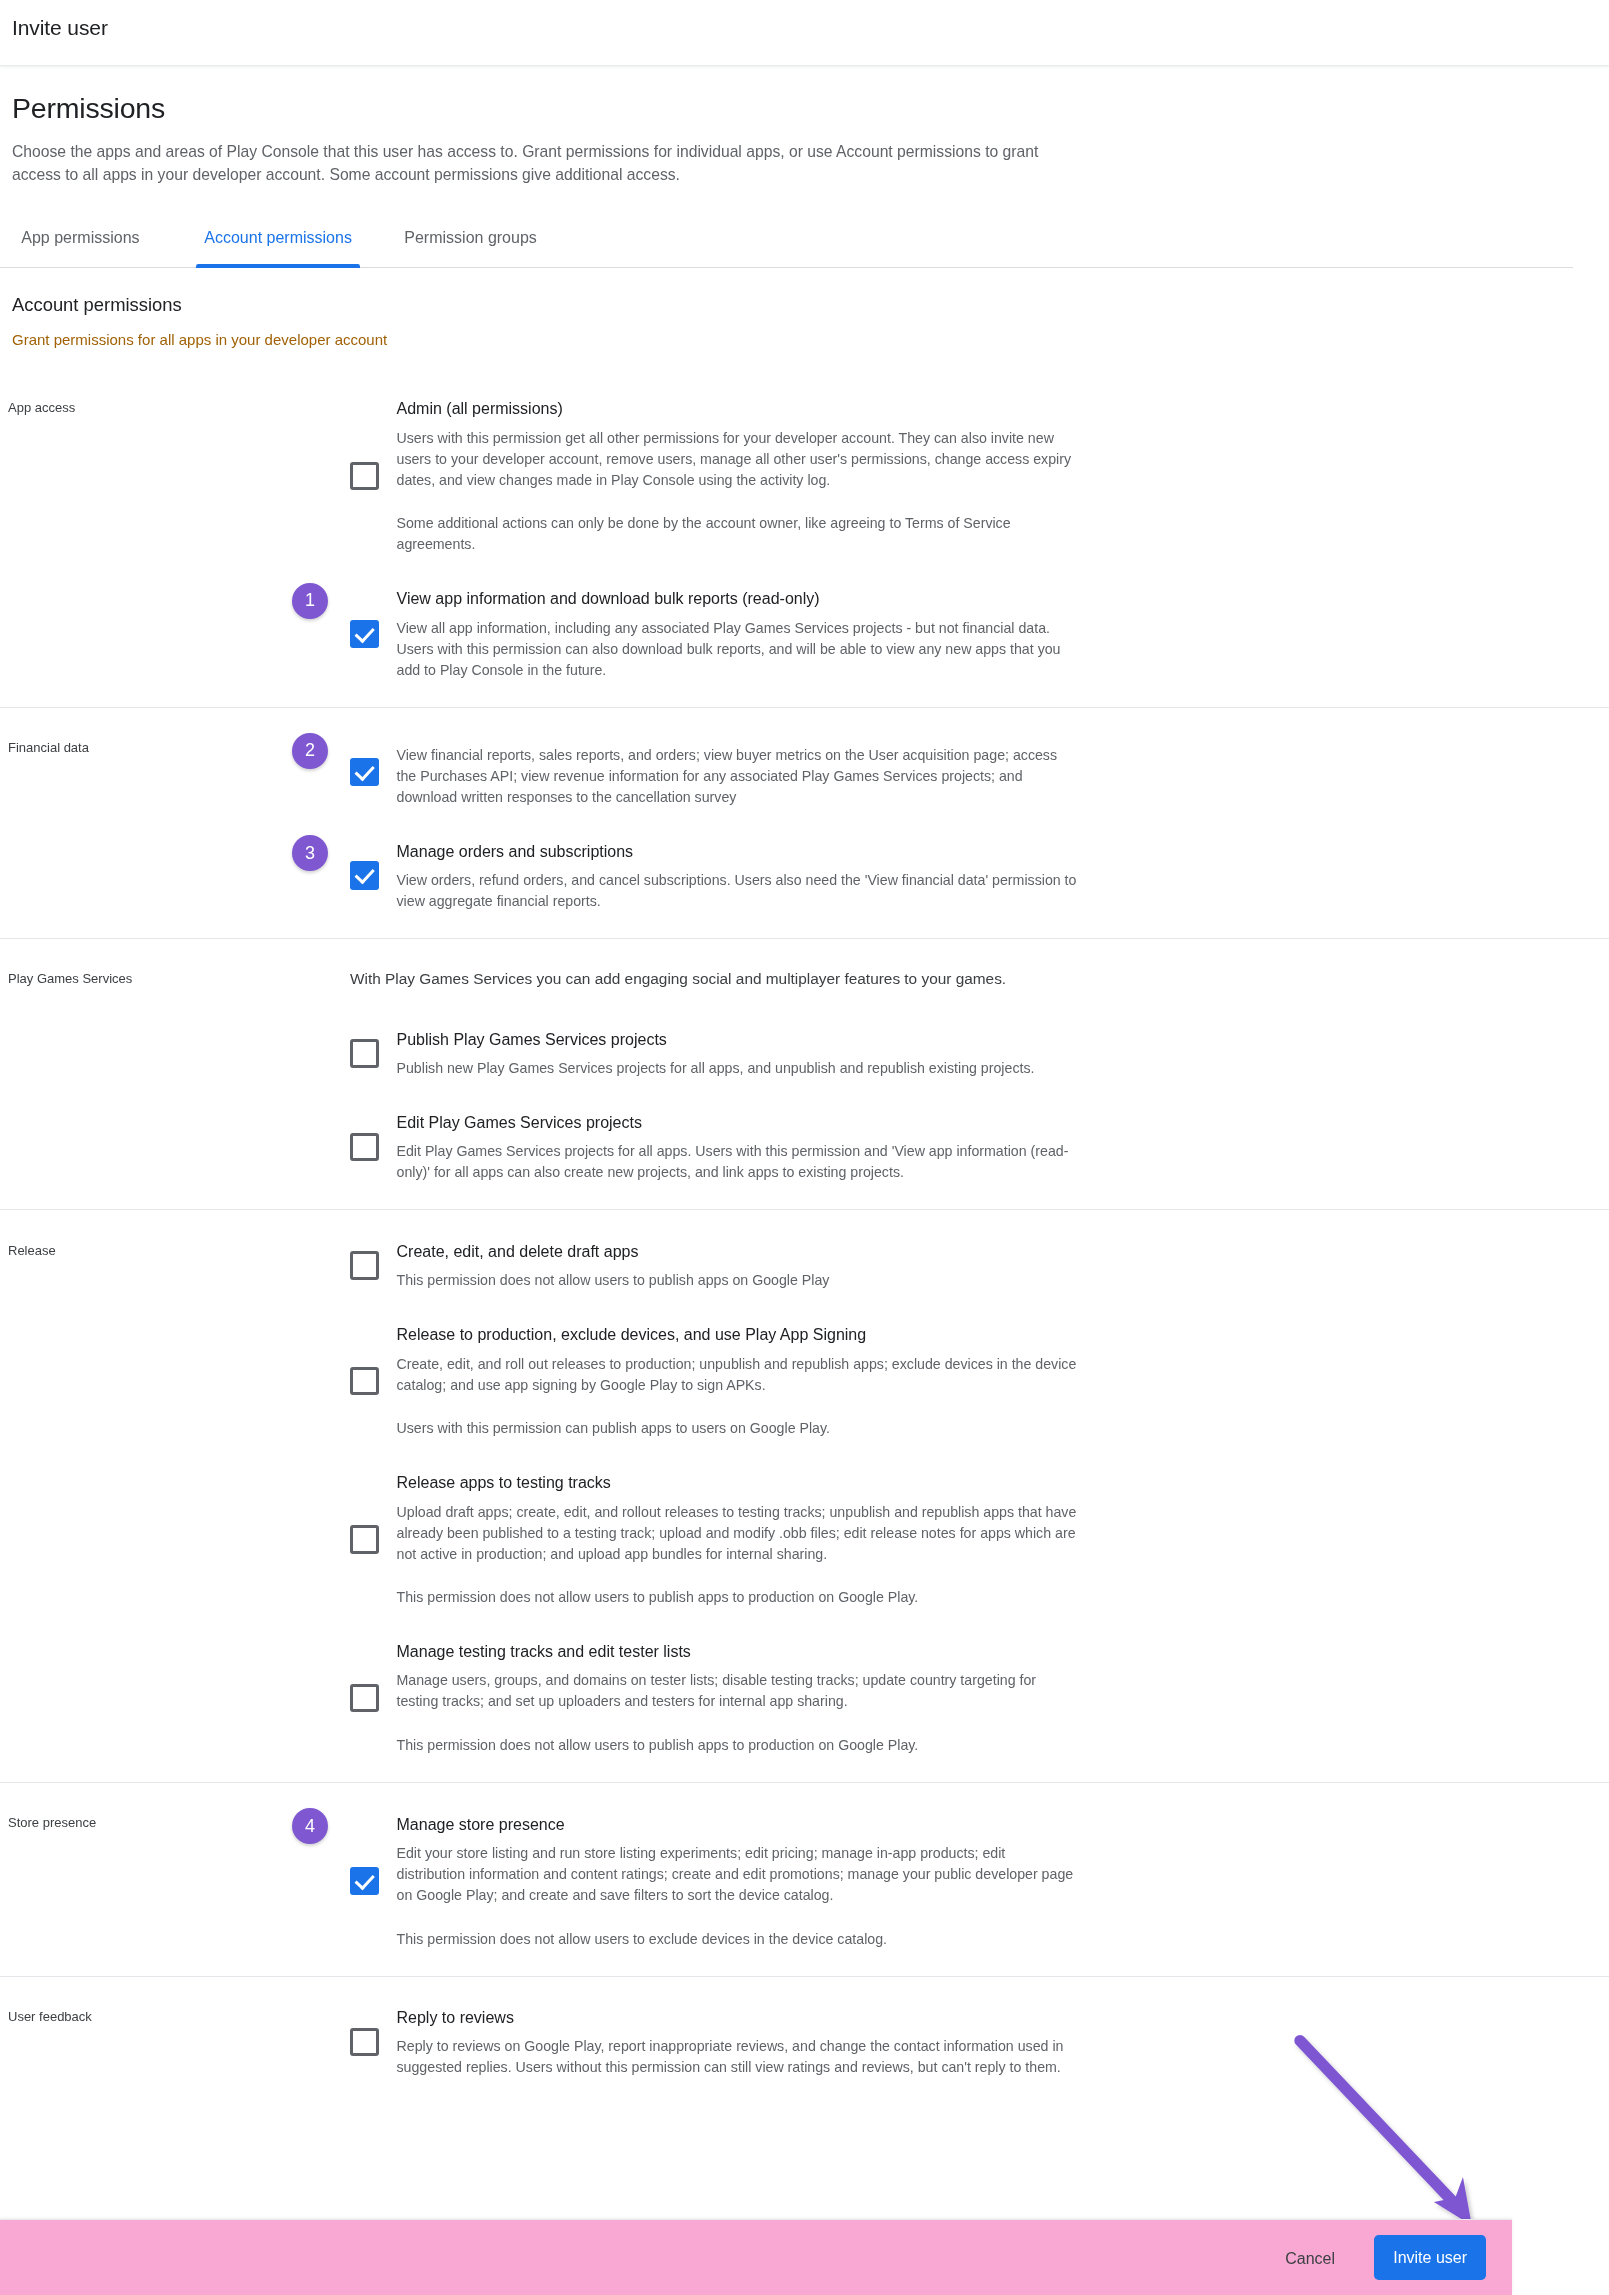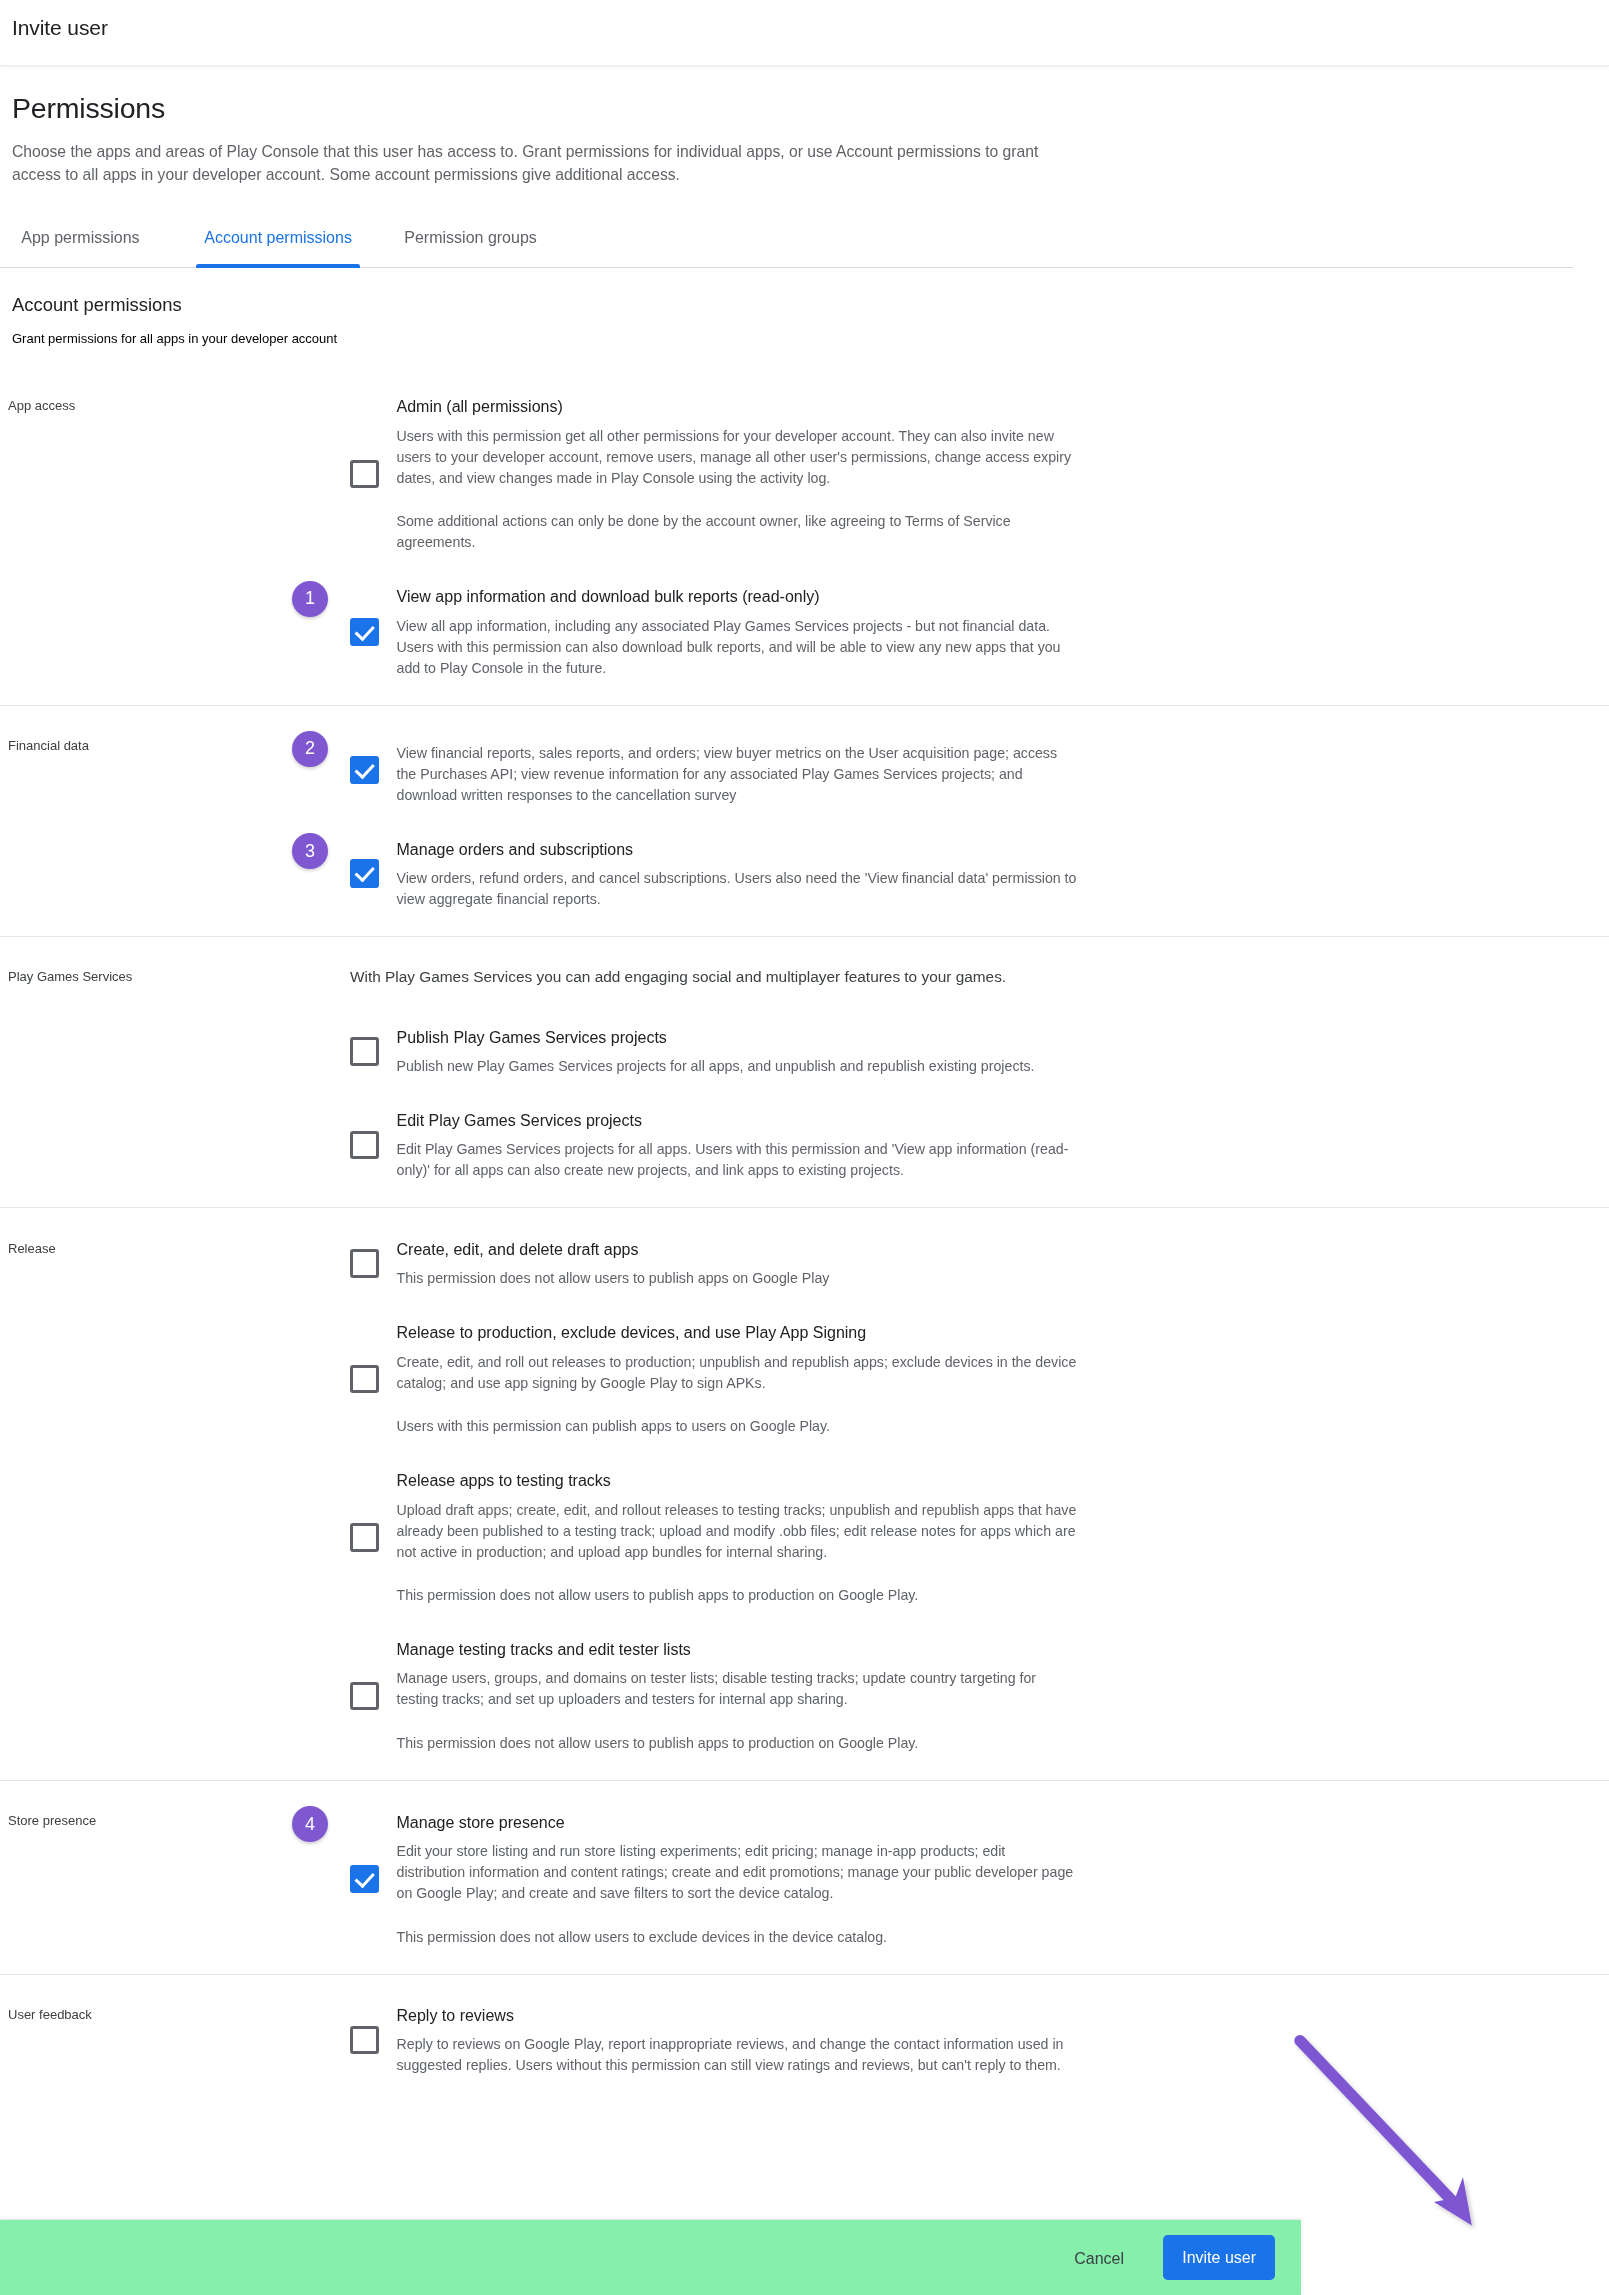--- a/index.html
+++ b/index.html
@@ -90,22 +90,22 @@
 
   
   .h2 {
     margin: 26px 0 0 12px;
     font-size: 18.4px;
     font-weight: 500;
     color: #202124;
   }
   .sub {
     margin: 15.4px 0 0 12px;
-    font-size: 13px;
-    color: #000000;
+    font-size: 15px;
+    color: #a16207;
   }
 
   
   .sections { margin-top: 20px; }
   .section {
     position: relative;
     display: flex;
     padding: 0 0 0 0;
   }
   .section + .section { border-top: 1.8px solid #e5e6e9; }
@@ -191,23 +191,23 @@
     font-size: 14.2px;
     line-height: 1.48;
     color: #5f6368;
   }
   .perm-desc + .perm-desc { margin-top: 22.6px; }
 
   
   .footer {
     position: absolute;
     left: 0; bottom: 0;
-    width: 1301px;
+    width: 1512px;
     height: 76px;
-    background: #86efac;
+    background: #f9a8d4;
     border-top: 1.2px solid #e8eaed;
     box-shadow: 0 -1.2px 3px rgba(60,64,67,0.10);
   }
   .btn-cancel {
     position: absolute;
     right: 164px; top: 19px;
     height: 39px;
     padding: 0 13px;
     display: flex; align-items: center;
     font-size: 16px;

